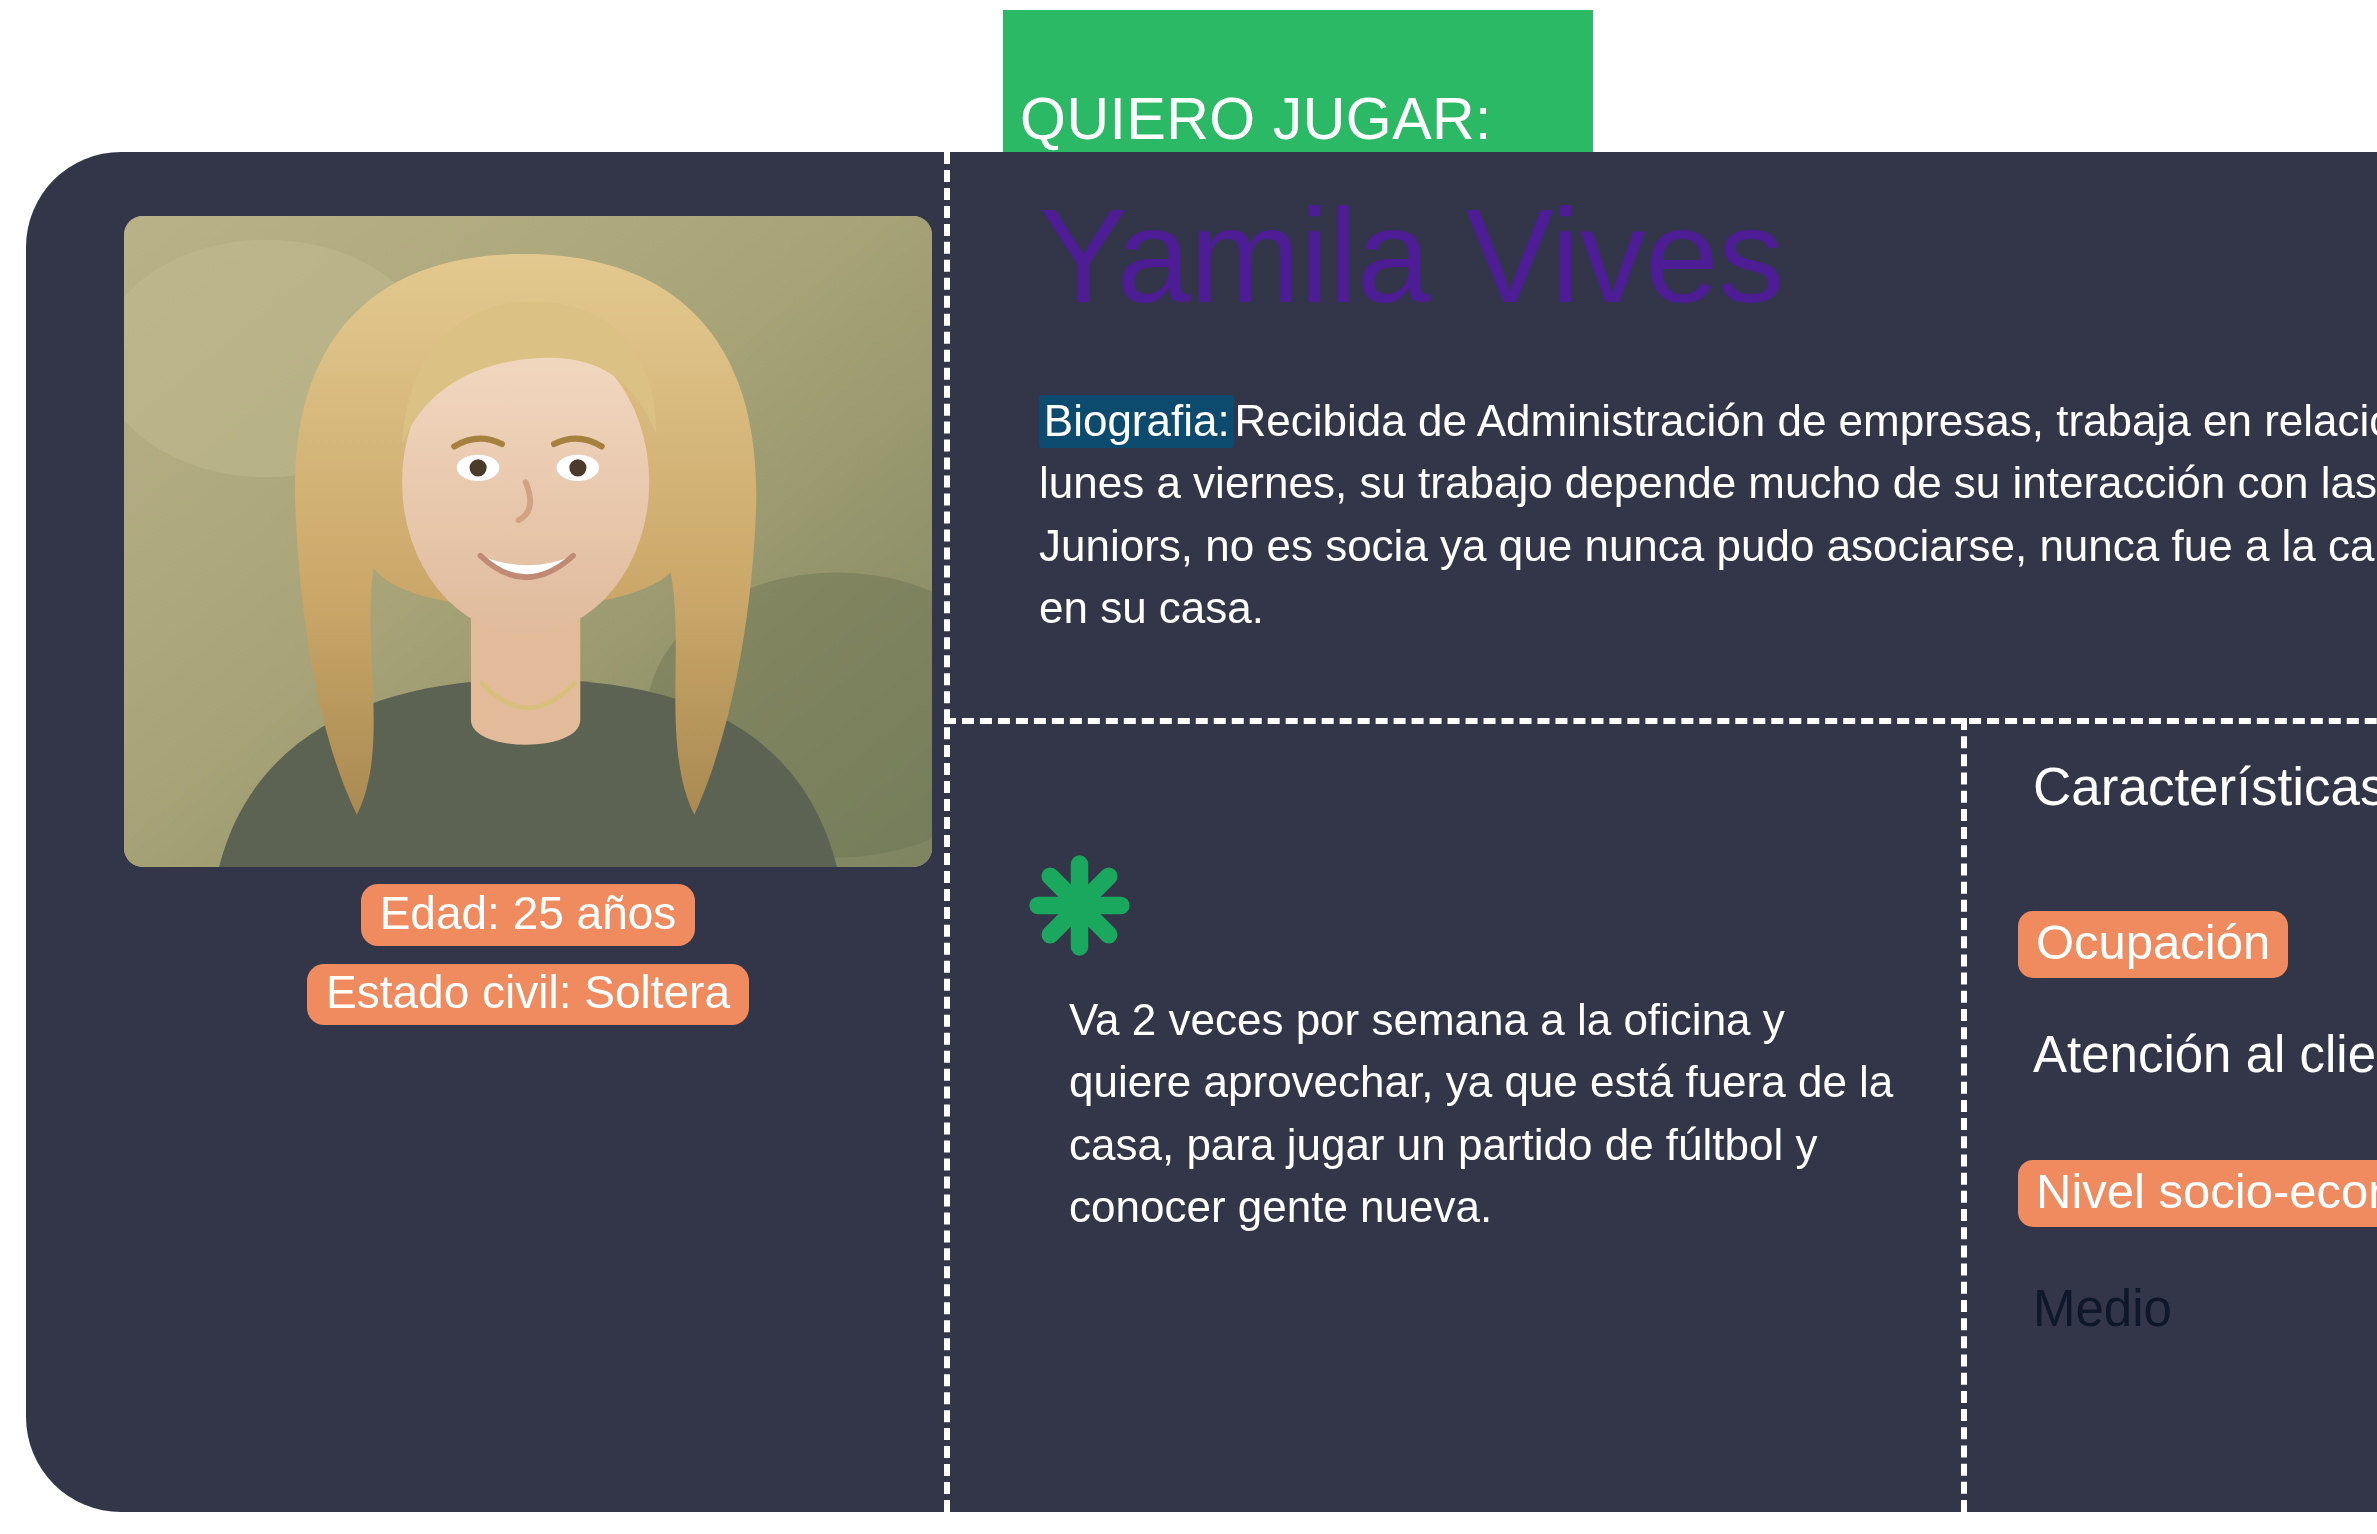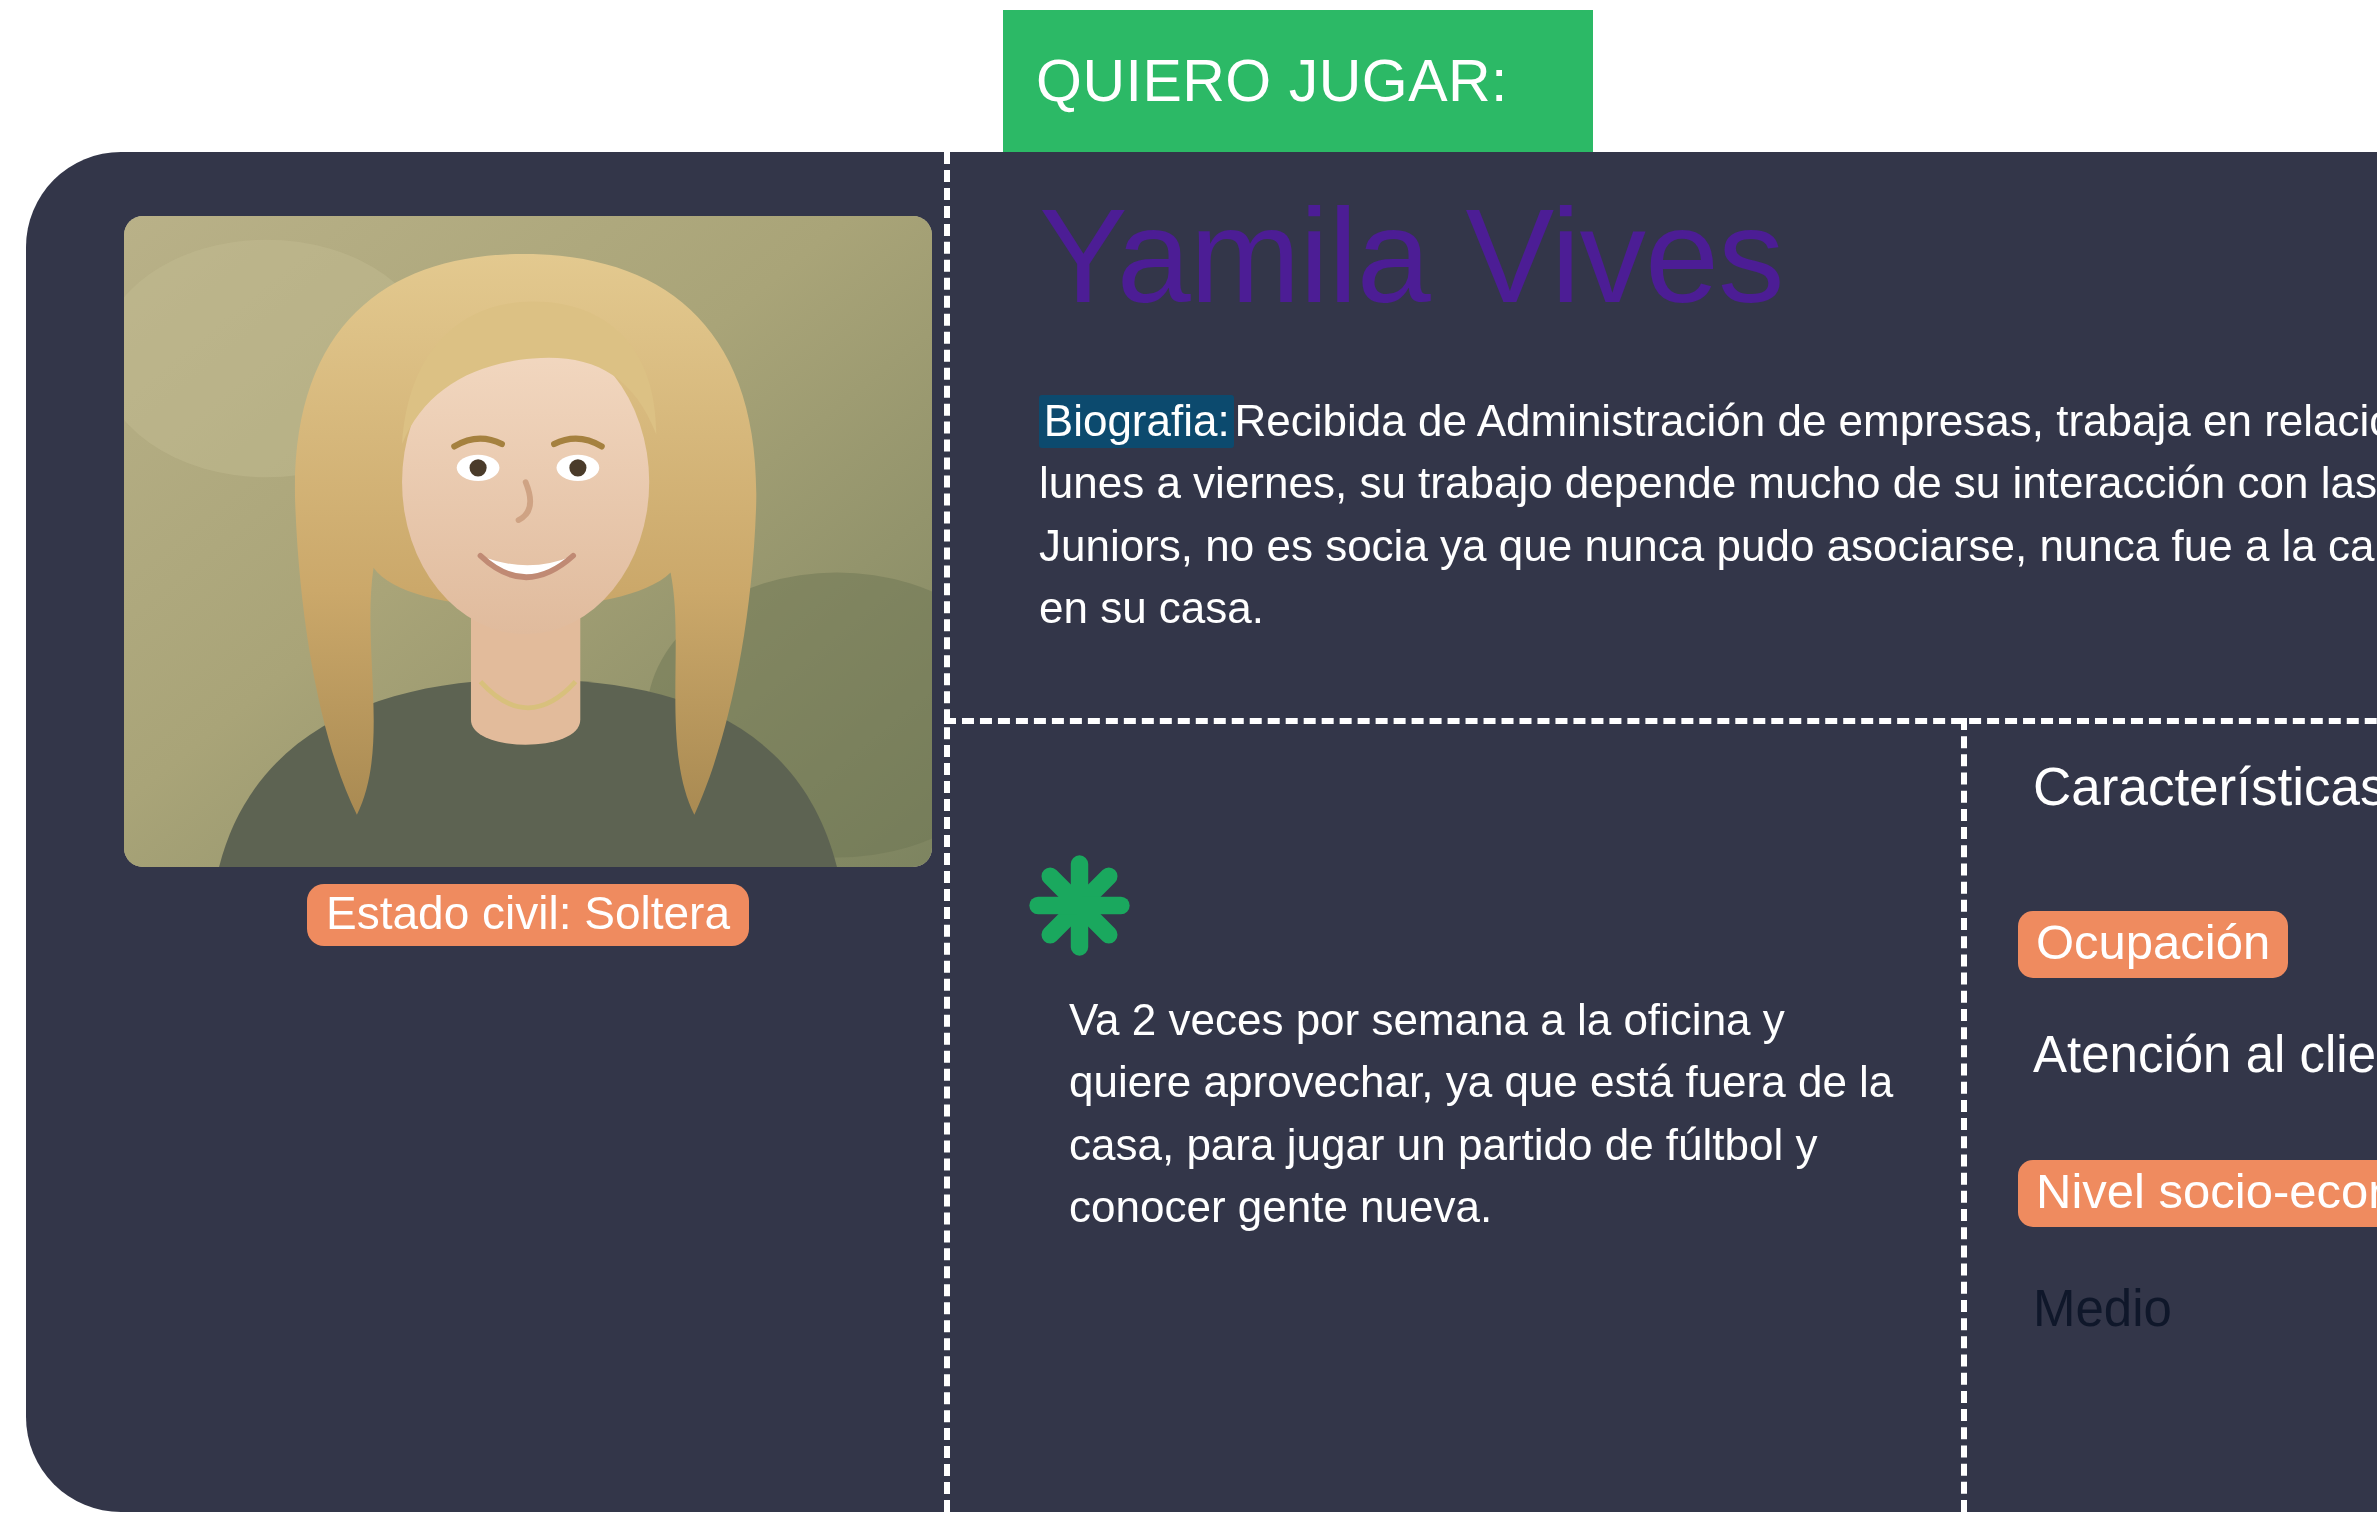--- a/index.html
+++ b/index.html
@@ -17,22 +17,22 @@
 
   
   .quiero-tag {
     position: absolute;
     left: 1003px;
     top: 9.5px;
     width: 590px;
     height: 143px;
     background: #2cb966;
     display: flex;
-    align-items: center;
-    padding-left: 33px;
+    align-items: flex-end;
+    padding-left: 17px;
     box-sizing: border-box;
   }
   .quiero-tag span {
     color: #ffffff;
     font-size: 59px;
     letter-spacing: 0.5px;
   }
 
   
   .card {
@@ -252,20 +252,21 @@
     <path d="M169 112 q5 12 -3 16" stroke="#cfa384" stroke-width="2.4" fill="none" stroke-linecap="round"></path>
 
     <path d="M150 143 q19 17 39 0 q-19 8 -39 0 Z" fill="#ffffff"></path>
     <path d="M150 143 q19 18 39 0" stroke="#c08a74" stroke-width="2.4" fill="none" stroke-linecap="round"></path>
 
     <path d="M150 196 q20 22 40 0" stroke="#d8c07c" stroke-width="2" fill="none"></path>
   </svg>
 </div>
 
 <div class="left-tags">
+  <div class="tag-orange">Edad: 25 años</div>
   <div class="tag-orange">Estado civil: Soltera</div>
 </div>
 
 <div class="name">Yamila Vives</div>
 
 <div class="bio-block">
   <span class="bio-label">Biografia:</span><span>Recibida de Administración de empresas, trabaja en relación de dependencia en CABA, de lunes a viernes, su trabajo depende mucho de su interacción con las personas. Es hincha de Boca Juniors, no es socia ya que nunca pudo asociarse, nunca fue a la cancha pero vio  todos los partidos en su casa.</span>
 </div>
 
 <div class="asterisk">

